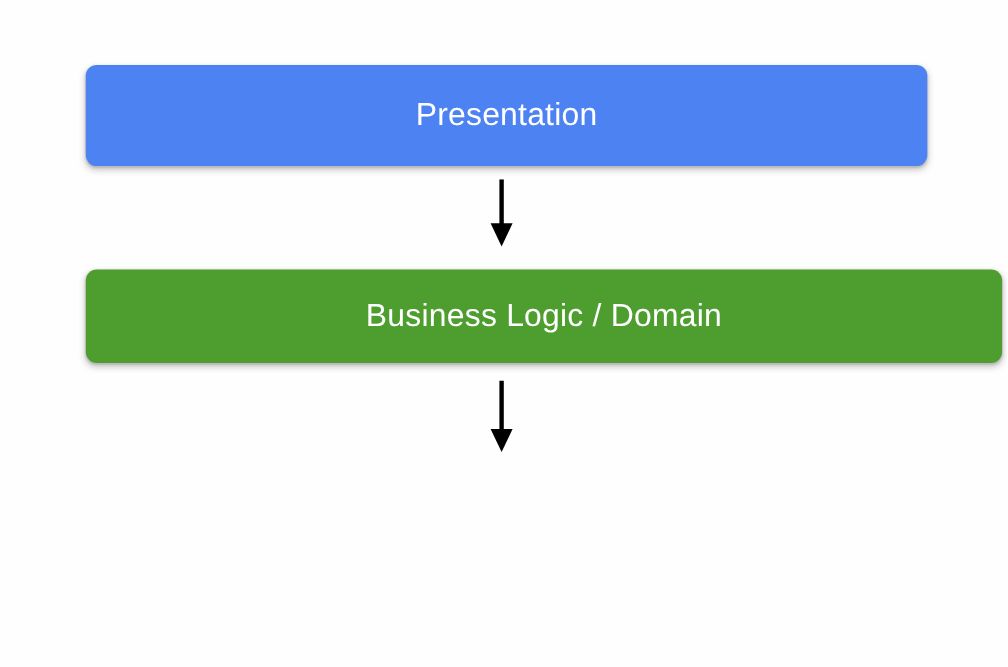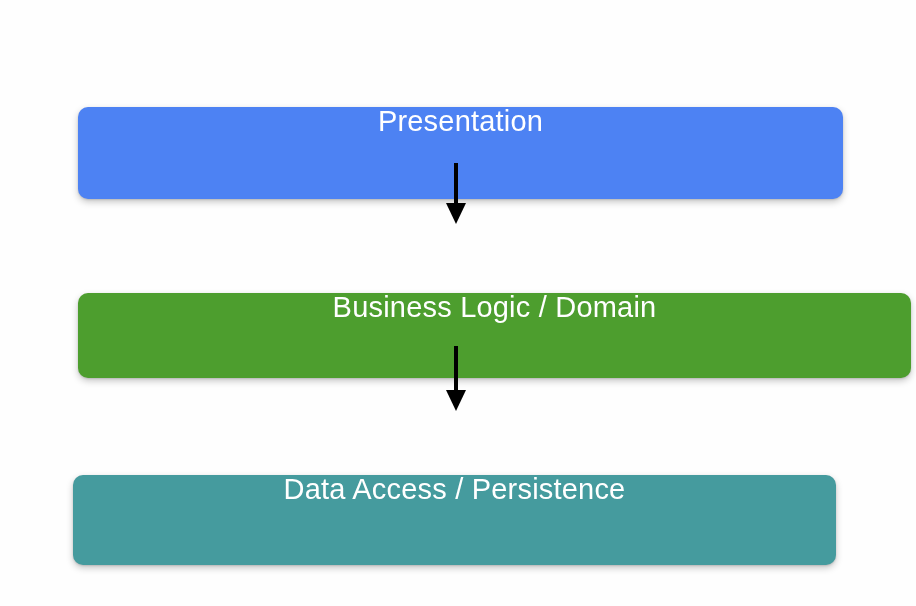--- a/index.html
+++ b/index.html
@@ -16,26 +16,25 @@
     width: 916px;
     height: 606px;
     background: #fefefe;
     overflow: hidden;
   }
 
   
   .layer-box {
     position: absolute;
     display: flex;
-    align-items: flex-start;
+    align-items: center;
     justify-content: center;
     border-radius: 10px;
     box-sizing: border-box;
     box-shadow: 0 3px 7px rgba(0,0,0,0.22), 0 1px 2px rgba(0,0,0,0.12);
-    margin-top: 48px;
   }
   .layer-label {
     color: #ffffff;
     font-family: "Liberation Sans", sans-serif;
     font-weight: 400;
     font-size: 29px;
     line-height: 1;
     letter-spacing: 0.2px;
     white-space: nowrap;
     -webkit-font-smoothing: antialiased;
@@ -103,17 +102,14 @@
     <span class="layer-label">Business Logic / Domain</span>
   </div>
 
   <div class="arrow" id="arrow-2">
     <svg viewBox="0 0 26 66" xmlns="http://www.w3.org/2000/svg" aria-hidden="true">
       <line x1="13" y1="0" x2="13" y2="46" stroke="#000000" stroke-width="4"></line>
       <polygon points="3,44 23,44 13,65" fill="#000000"></polygon>
     </svg>
   </div>
 
-  <div class="layer-box" id="box-data">
-    <span class="layer-label">Data Access / Persistence</span>
-  </div>
 
 </div>
 
 </body></html>

